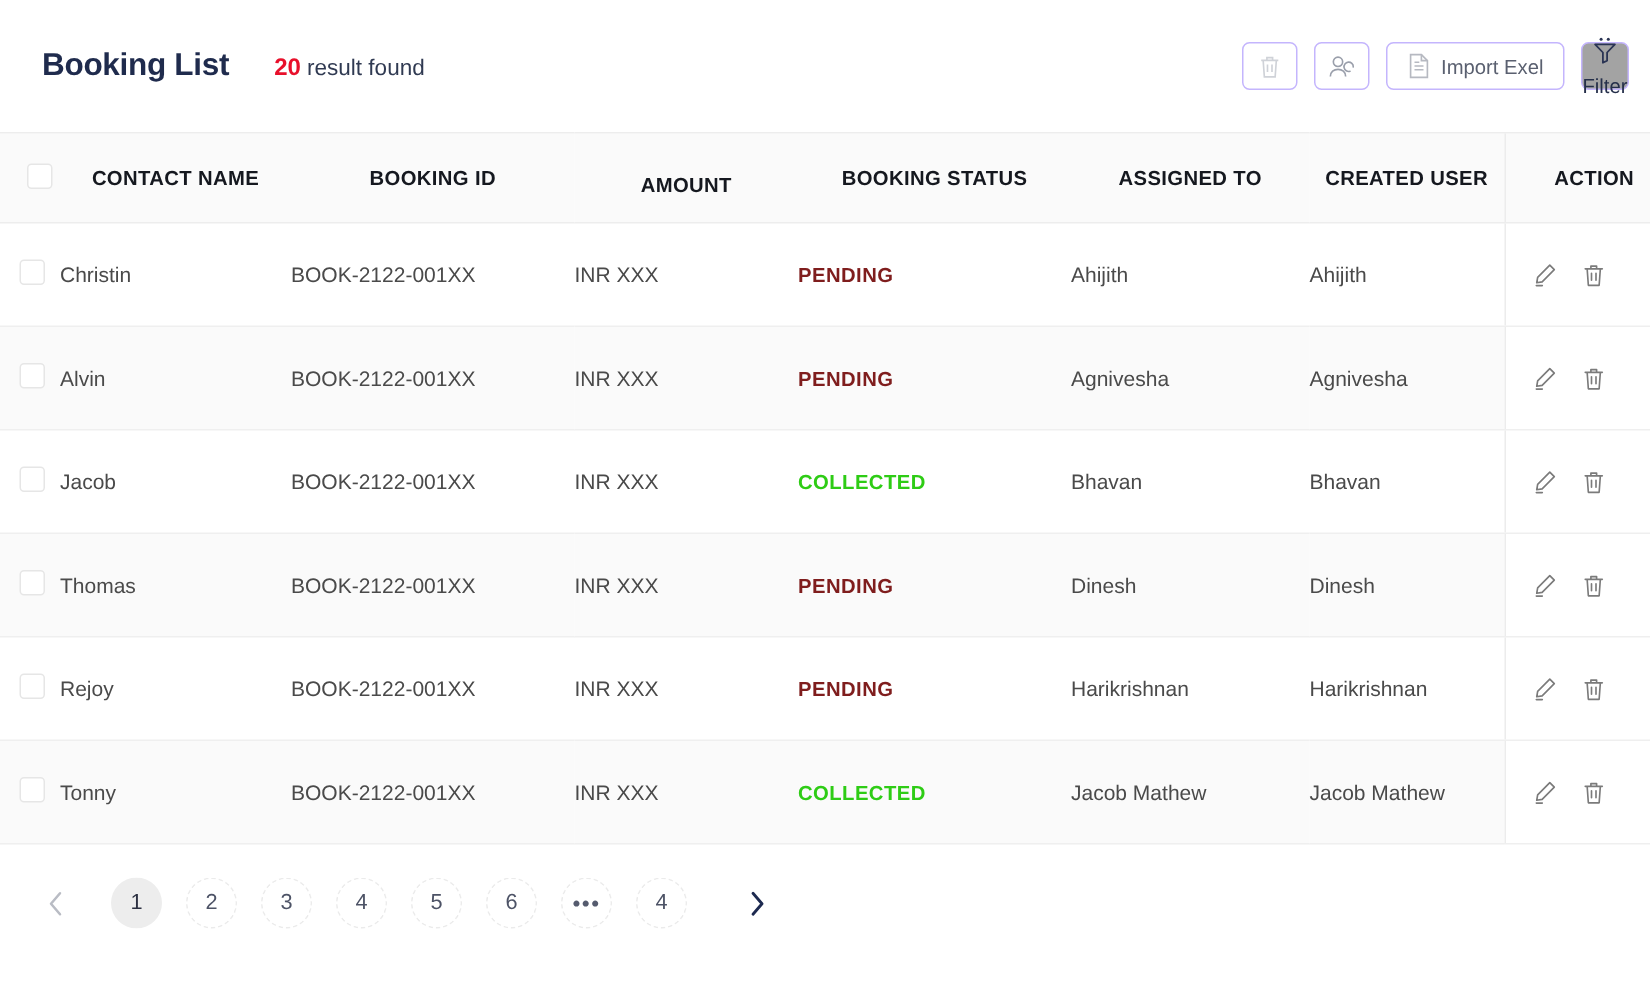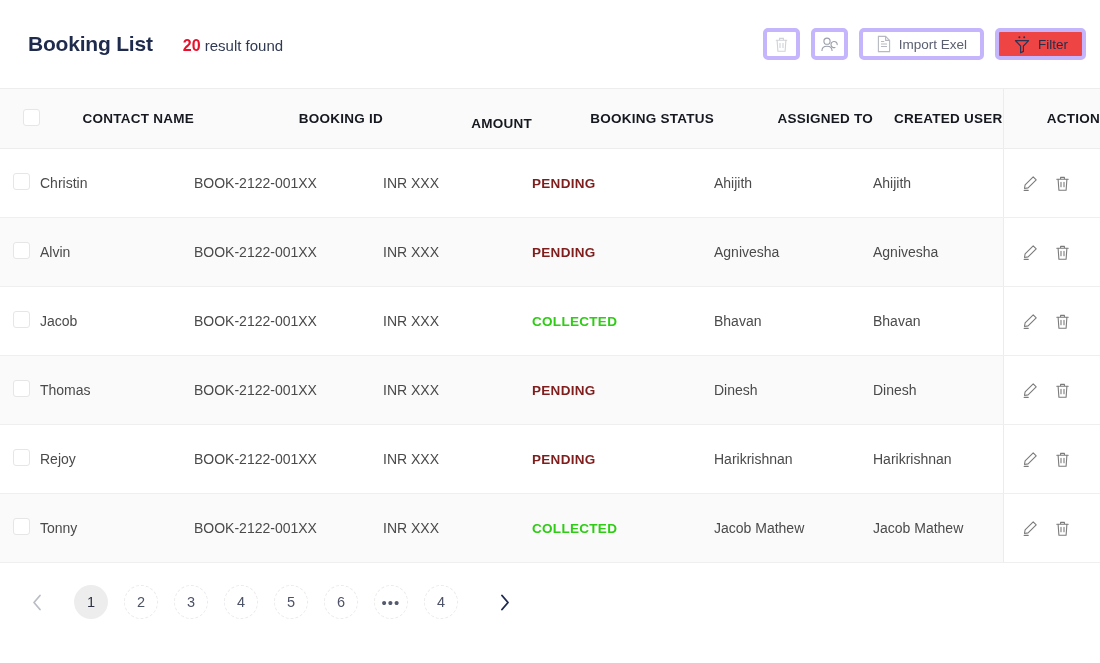--- a/index.html
+++ b/index.html
@@ -25,49 +25,49 @@
     font-weight: bold;
     color: #1f2b4d;
     letter-spacing: -0.2px;
   }
   .result-line { font-size: 15px; color: #303a52; white-space: nowrap; }
   .result-count { color: #e8102b; font-weight: bold; font-size: 16px; }
 
   .toolbar { margin-left: auto; display: flex; align-items: center; gap: 11px; }
   .tbtn {
     height: 32px;
-    border: 4px solid #c4b5fd;
+    border: 1px solid #c4b5fd;
     border-radius: 5px;
     background: #ffffff;
     display: flex;
     align-items: center;
     justify-content: center;
     gap: 7px;
     font-size: 13.5px;
     color: #5a6070;
     cursor: pointer;
   }
   .tbtn.icon-only { width: 37px; }
   .tbtn.labelled { padding: 0 13px; }
-  .tbtn.filter { background: #ef4444; padding: 0 14px; color: #1f2b4d; }
+  .tbtn.filter { background: #a3a3a3; padding: 0 0; color: #1f2b4d; flex-direction: column; }
   .tbtn.filter .lbl { color: #252f4a; }
 
   svg { display: block; }
 
   
   .table-wrap { width: 1100px; }
   table { width: 1100px; border-collapse: collapse; table-layout: fixed; }
 
   thead th {
     background: #fafafa;
     height: 60px;
     font-size: 13.5px;
     font-weight: bold;
     color: #15181f;
-    text-align: right;
+    text-align: center;
     letter-spacing: 0.25px;
     border-bottom: 1px solid #ededed;
     border-top: 1px solid #ededed;
     vertical-align: middle;
     white-space: nowrap;
   }
   thead th.amount-col { vertical-align: bottom; padding-bottom: 17px; }
 
   tbody td {
     height: 69px;

